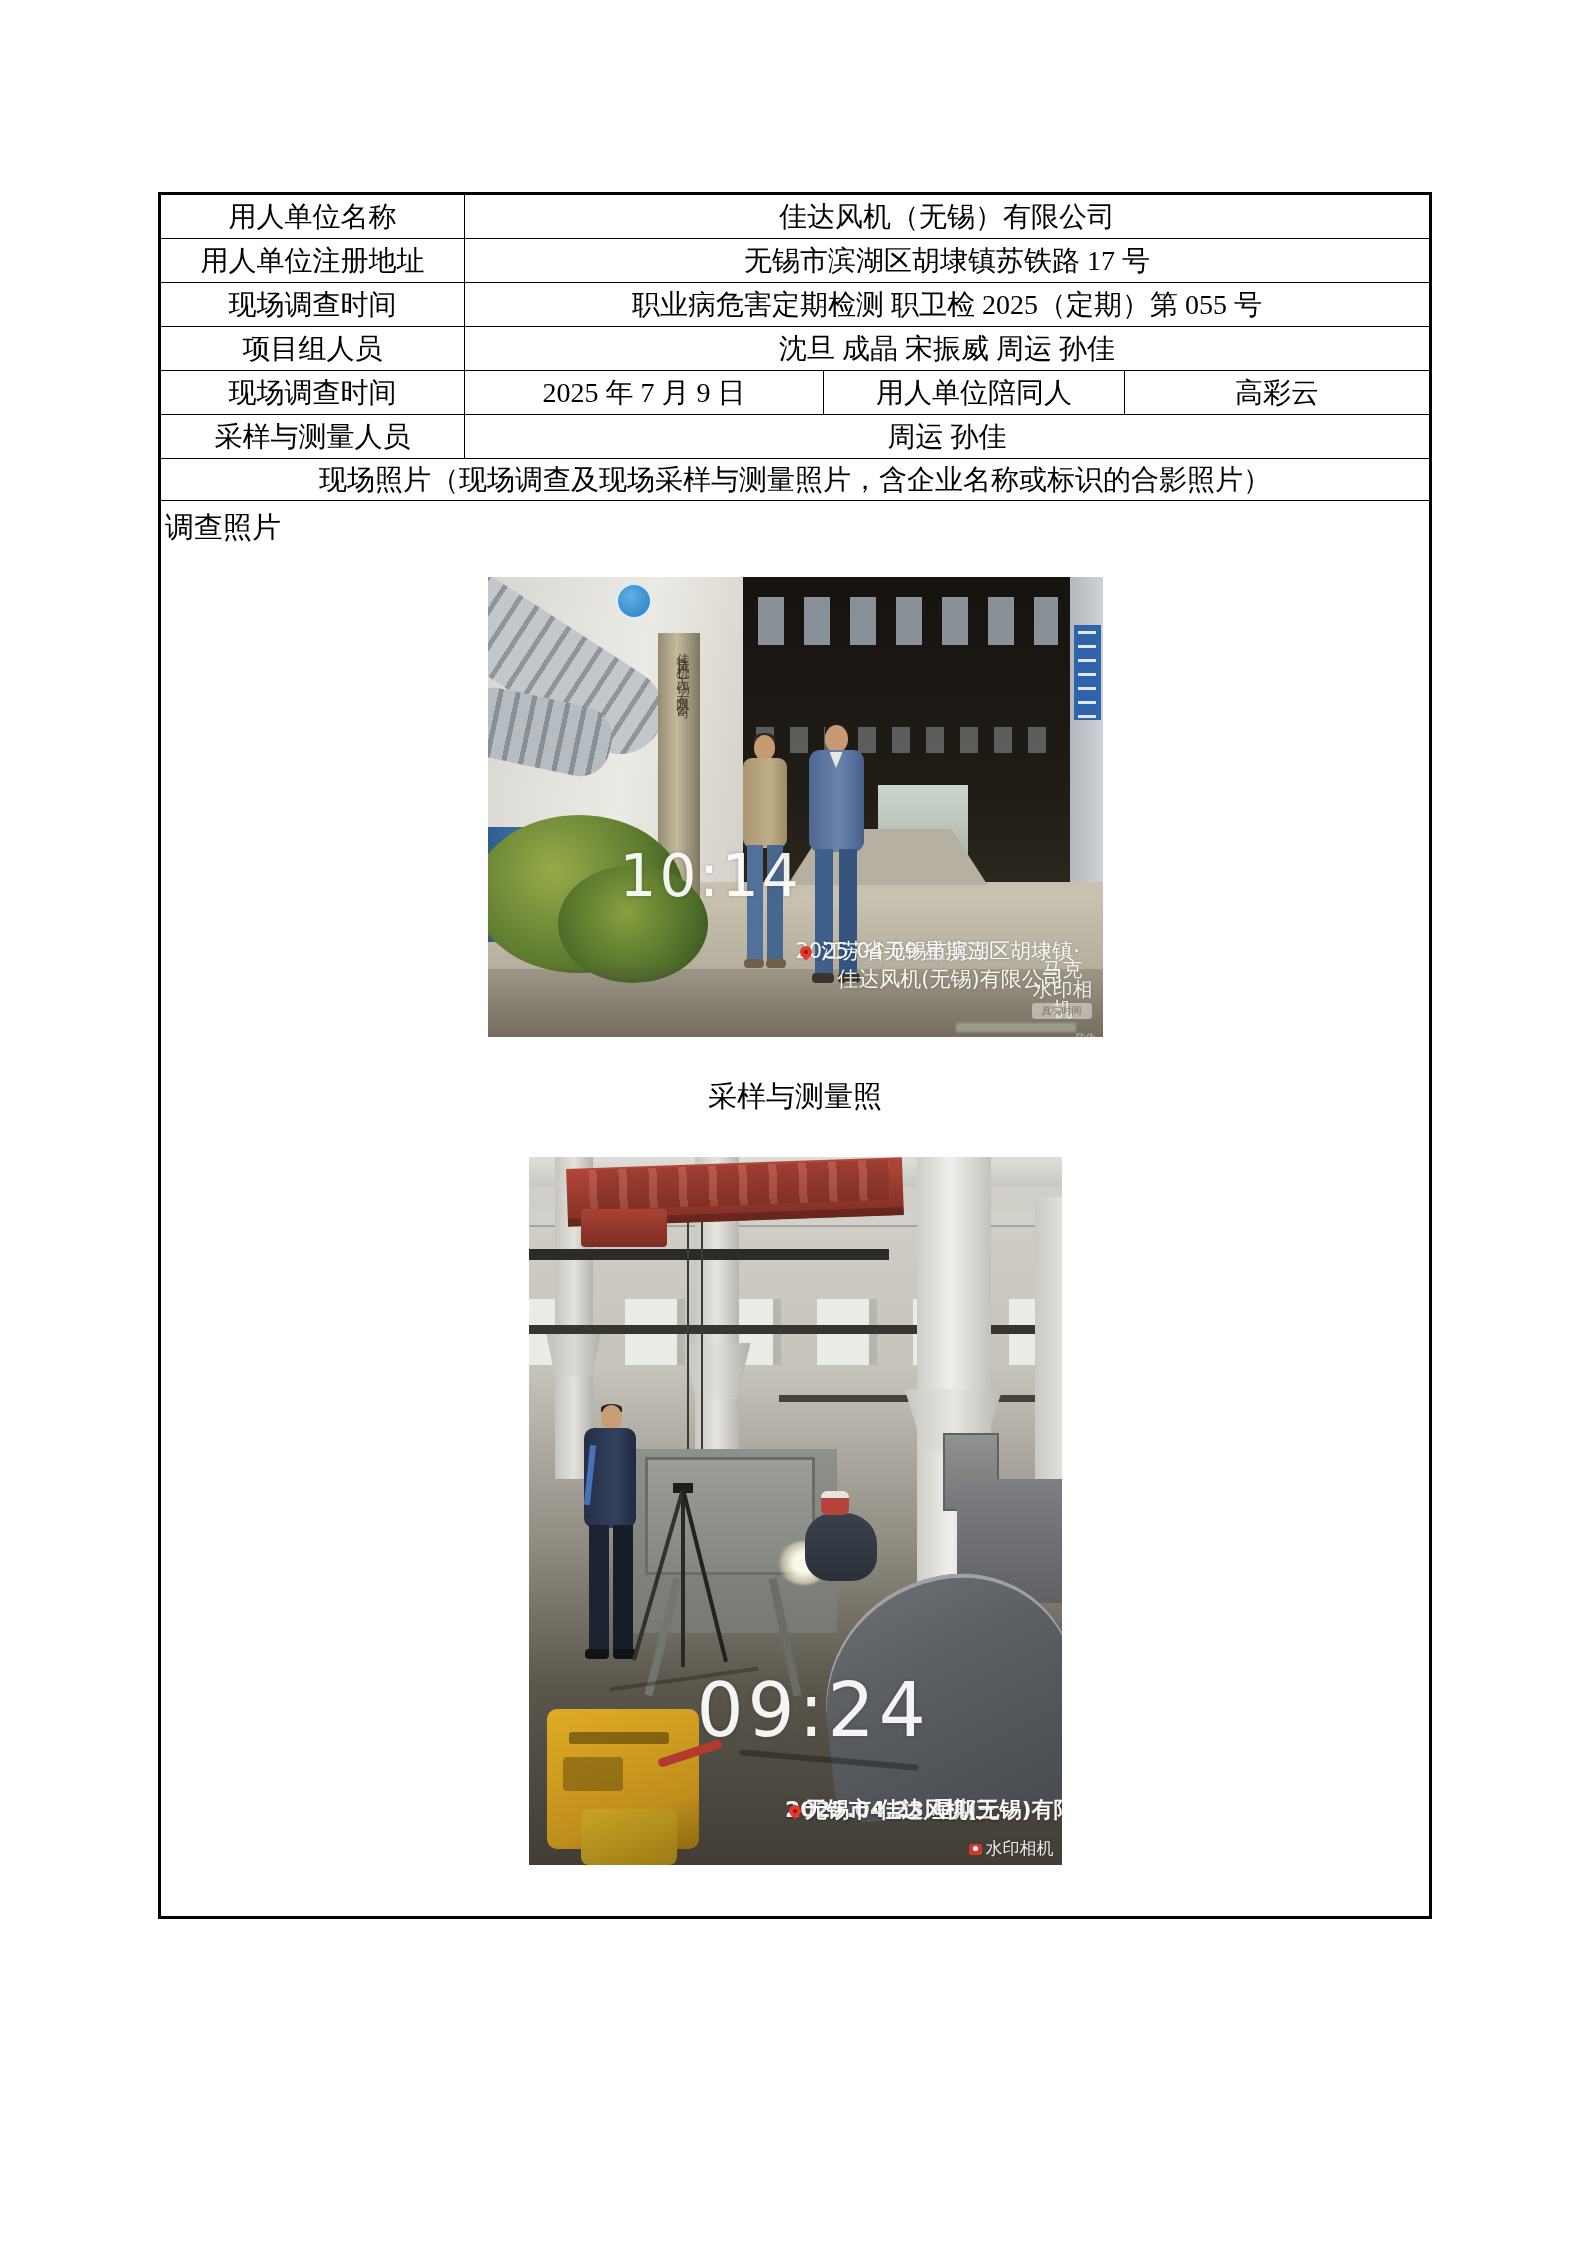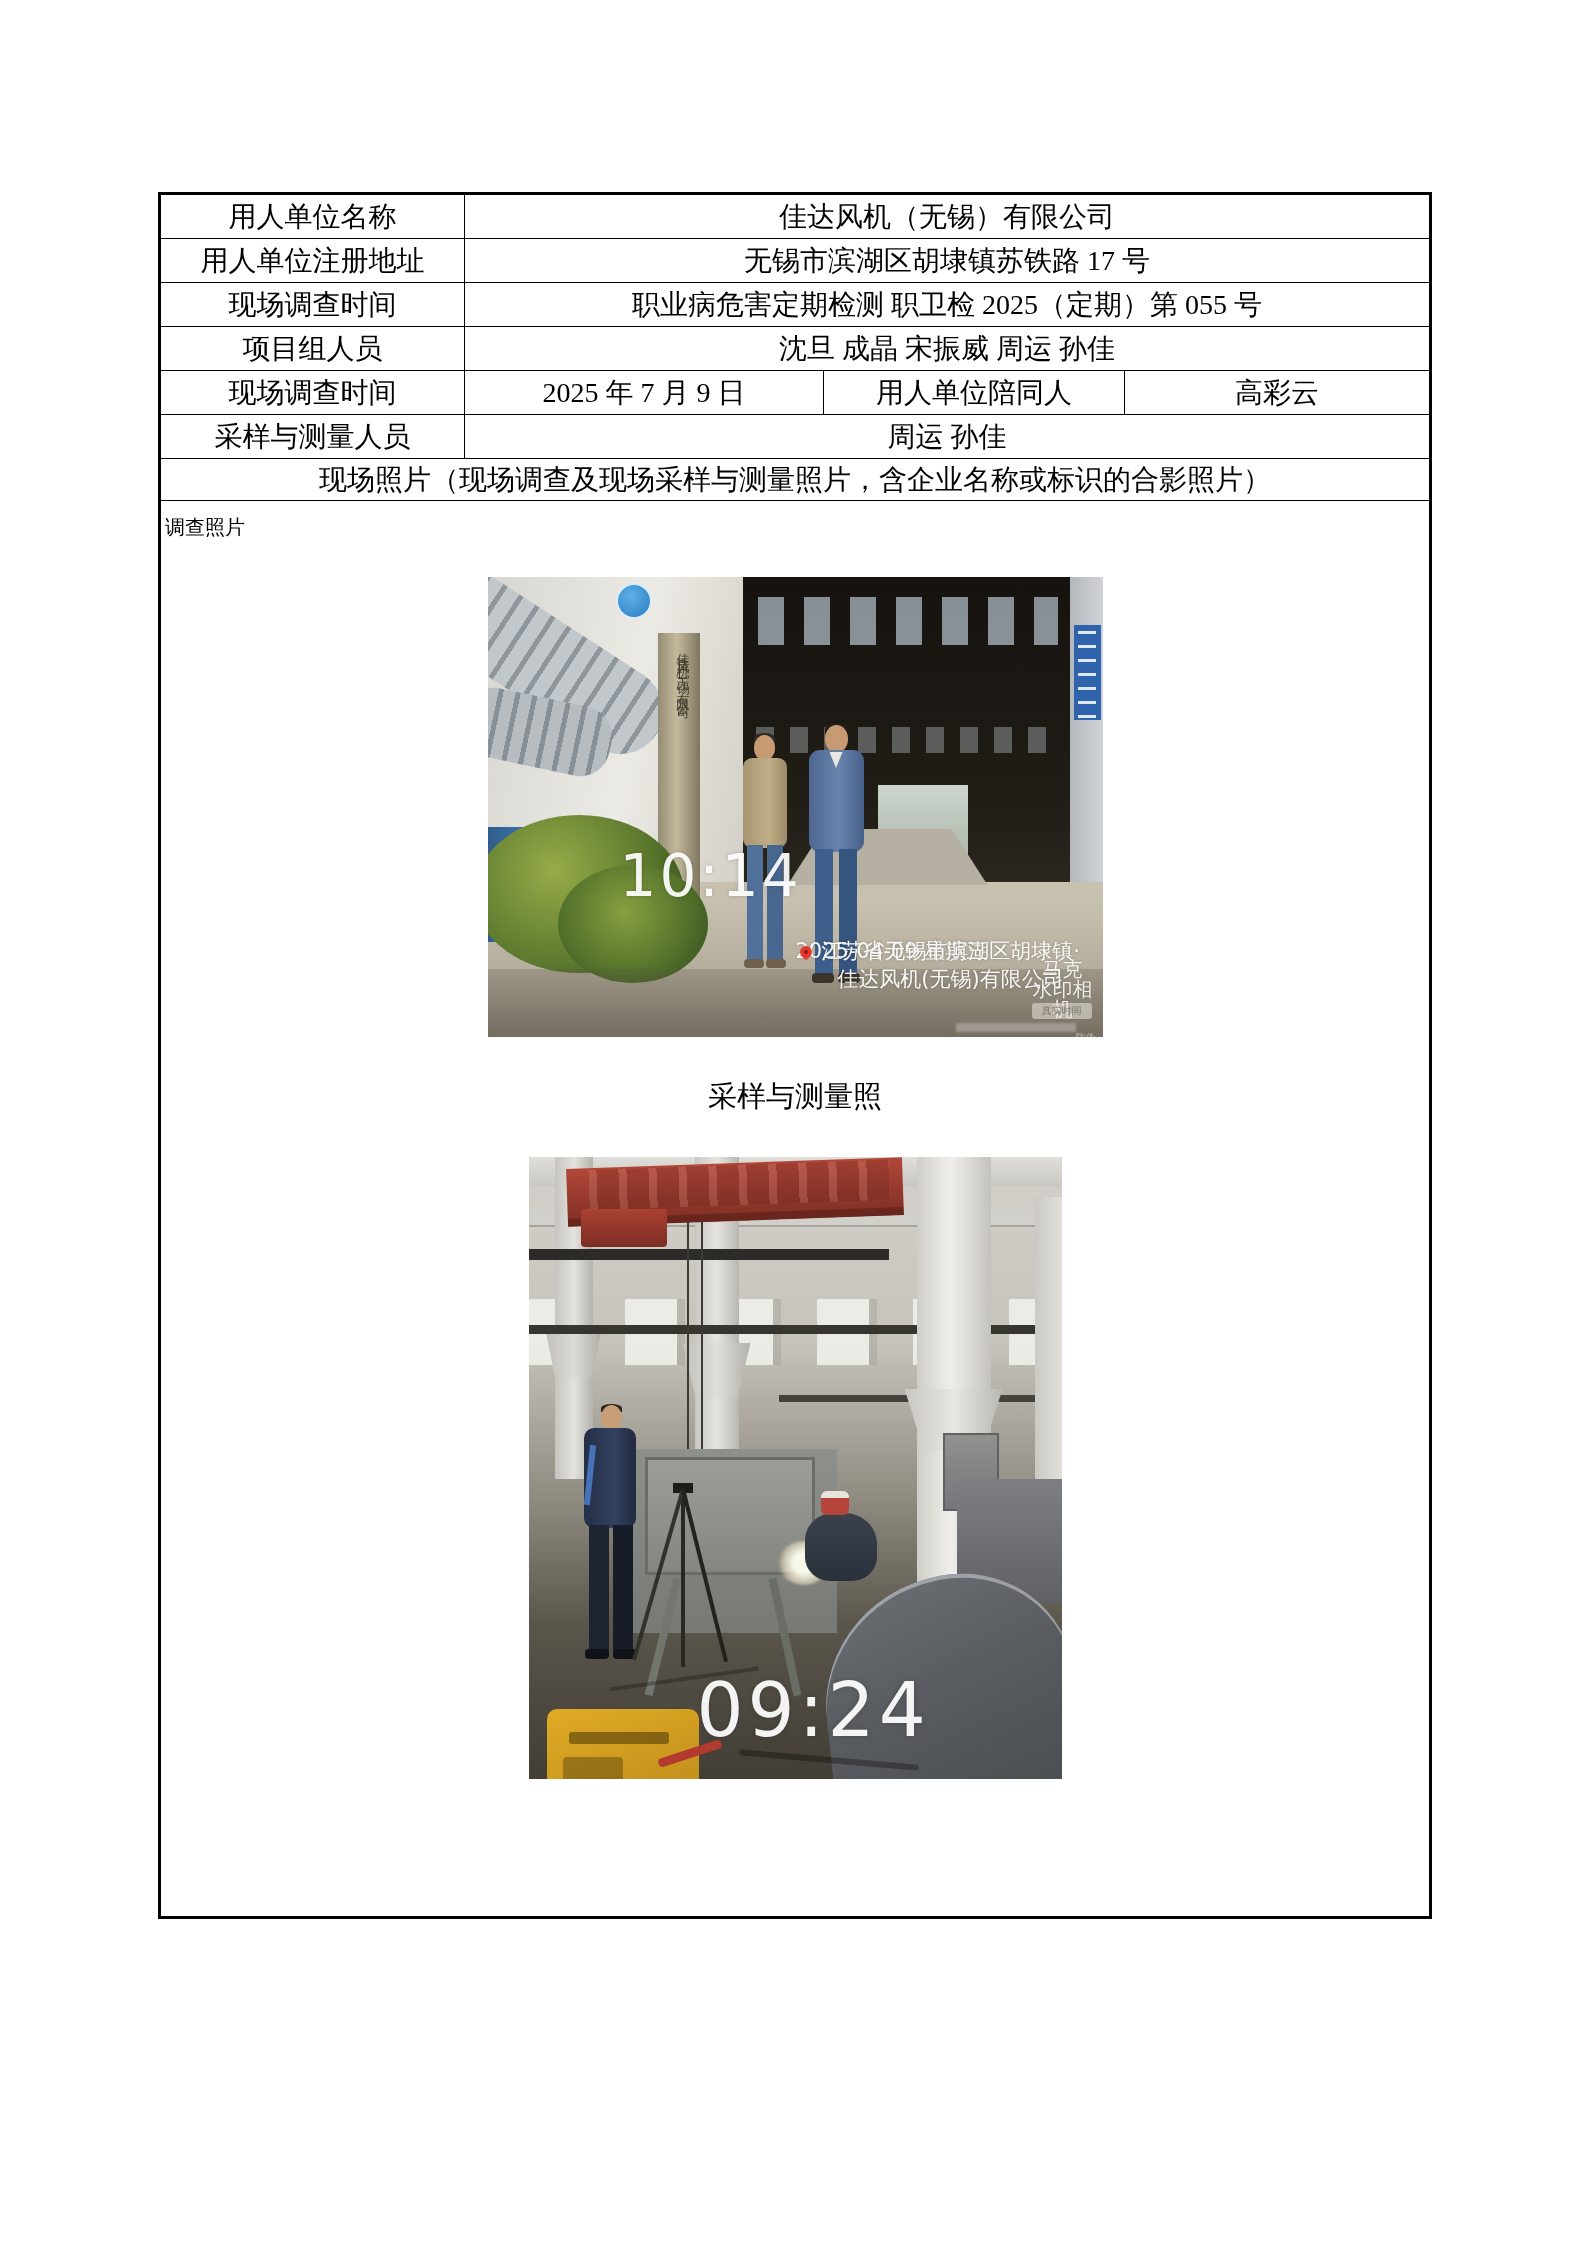--- a/index.html
+++ b/index.html
@@ -15,27 +15,27 @@
   }
   .info-table td{
     border:1.5px solid #000;
     font-size:28px;line-height:34px;
     text-align:center;vertical-align:middle;
     padding:0 4px;overflow:hidden;
   }
   td.h43{height:43px;}
   td.h41{height:41px;}
   td.photo-cell{height:1415px;vertical-align:top;text-align:left;padding:0;}
-  .caption-left{font-size:20px;padding:8px 0 0 4px;line-height:36px;}
+  .caption-left{font-size:29px;padding:8px 0 0 4px;line-height:36px;}
   .caption-center{font-size:29px;text-align:center;line-height:36px;margin-top:41px;}
   
   .photo{position:relative;overflow:hidden;font-family:"DejaVu Sans","Liberation Sans",sans-serif;}
   .photo *{position:absolute;}
   .photo1{width:615px;height:460px;margin:32px auto 0 auto;background:linear-gradient(180deg,#b9b5ac 0%,#c4bfb2 55%,#c8c1af 70%,#a39c8d 100%);}
-  .photo2{width:533px;height:622px;margin:43px auto 0 auto;background:linear-gradient(180deg,#d3d1cb 0%,#c6c3bb 30%,#908b81 55%,#5b564c 75%,#423d35 100%);}
+  .photo2{width:533px;height:708px;margin:43px auto 0 auto;background:linear-gradient(180deg,#d3d1cb 0%,#c6c3bb 30%,#908b81 55%,#5b564c 75%,#423d35 100%);}
   
   .p1-wall{left:0;top:0;width:255px;height:305px;background:linear-gradient(100deg,#d8d6d0,#eceae4 55%,#d2d0c8);}
   .p1-logo{left:128px;top:6px;width:32px;height:32px;border-radius:50%;background:radial-gradient(circle at 40% 35%,#5eb0e6,#2a7cc2);border:2px solid #ddeefb;}
   .p1-duct{left:-60px;top:-42px;width:300px;height:86px;border-radius:44px;transform:rotate(33deg);transform-origin:left top;
     background:repeating-linear-gradient(90deg,#c2c7cb 0 14px,#8e959b 14px 19px);}
   .p1-duct2{left:-26px;top:120px;width:150px;height:70px;border-radius:30px;transform:rotate(12deg);
     background:repeating-linear-gradient(90deg,#b7bcc0 0 12px,#879097 12px 17px);}
   .p1-dark{left:255px;top:0;width:330px;height:305px;background:linear-gradient(180deg,#16130f 0%,#201c16 70%,#2b261e 100%);}
   .p1-win{left:270px;top:20px;width:300px;height:48px;
     background:repeating-linear-gradient(90deg,rgba(165,175,185,.8) 0 26px,rgba(20,18,14,0) 26px 46px);}

